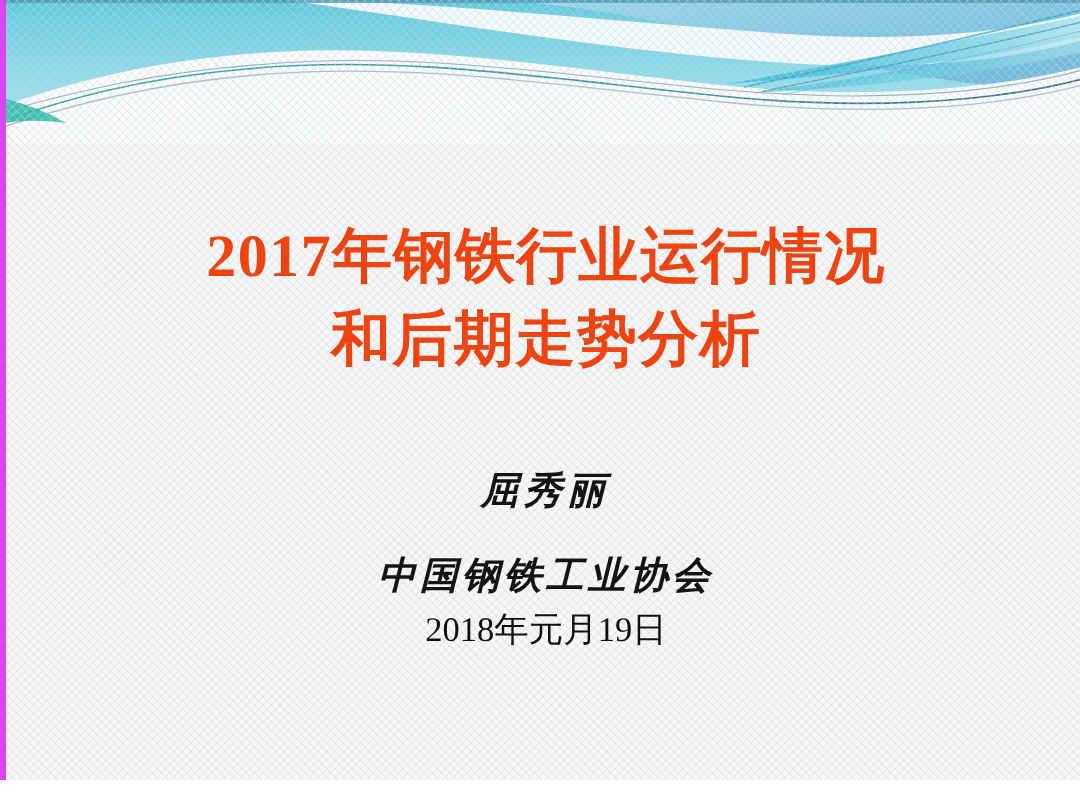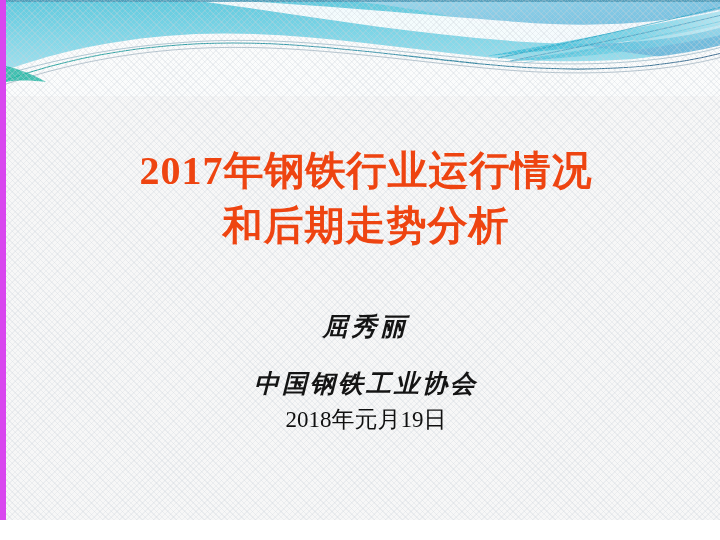--- a/index.html
+++ b/index.html
@@ -7,21 +7,21 @@
     padding: 0;
     background: #ffffff;
   }
   #slide {
     position: relative;
     width: 720px;
     height: 520px;
     overflow: hidden;
     background: #f7f7f7;
     font-family: "Liberation Serif", "DejaVu Serif", serif;
-    border-left: 6px solid #d946ef;
+    border-left: 4px solid #d946ef;
     box-sizing: border-box;
   }
   
   #paper-texture {
     position: absolute;
     inset: 0;
     pointer-events: none;
     background-image:
       repeating-linear-gradient(45deg, rgba(203,210,218,0.30) 0px, rgba(203,210,218,0.30) 1px, rgba(255,255,255,0) 1px, rgba(255,255,255,0) 4px),
       repeating-linear-gradient(-45deg, rgba(203,210,218,0.26) 0px, rgba(203,210,218,0.26) 1px, rgba(255,255,255,0) 1px, rgba(255,255,255,0) 4px);

